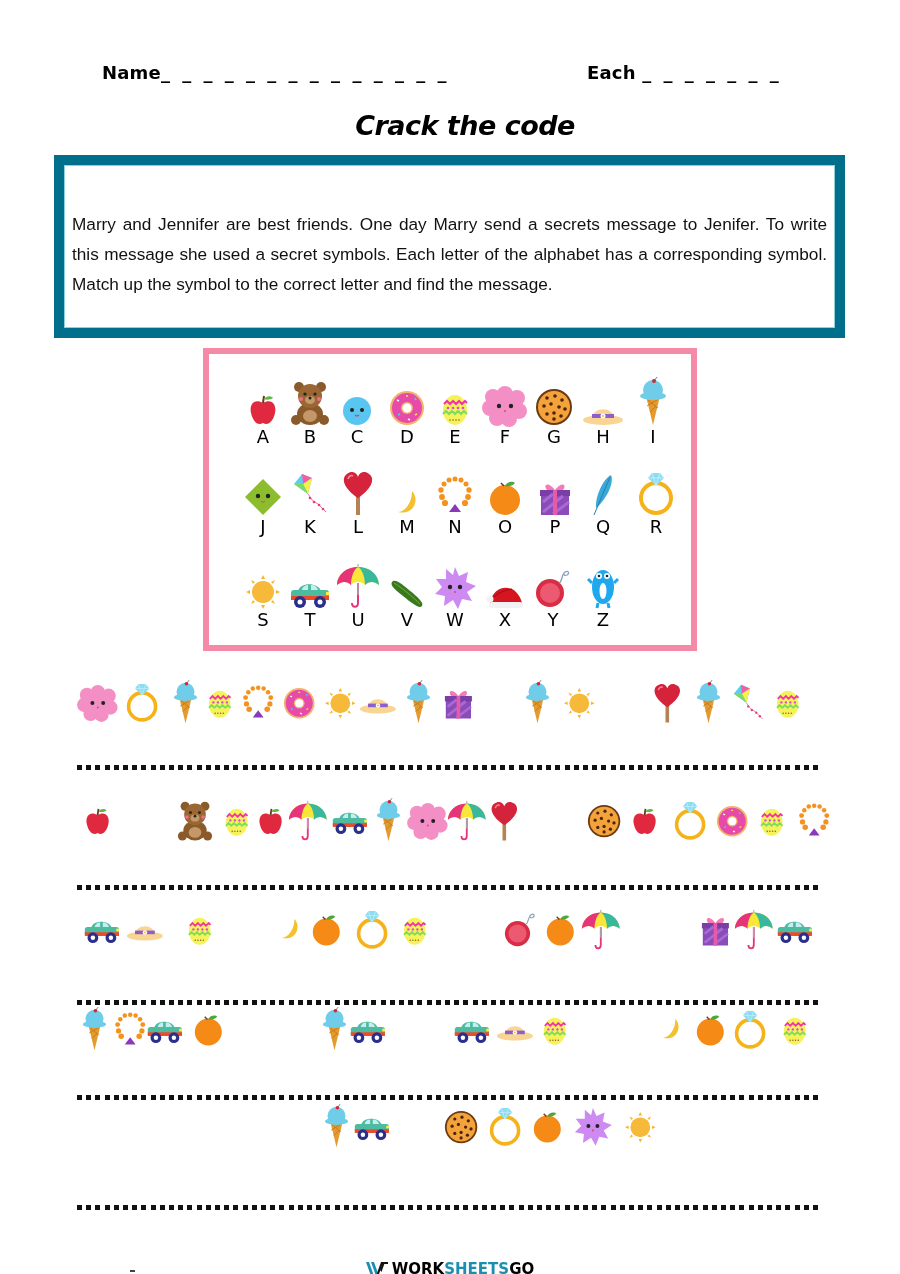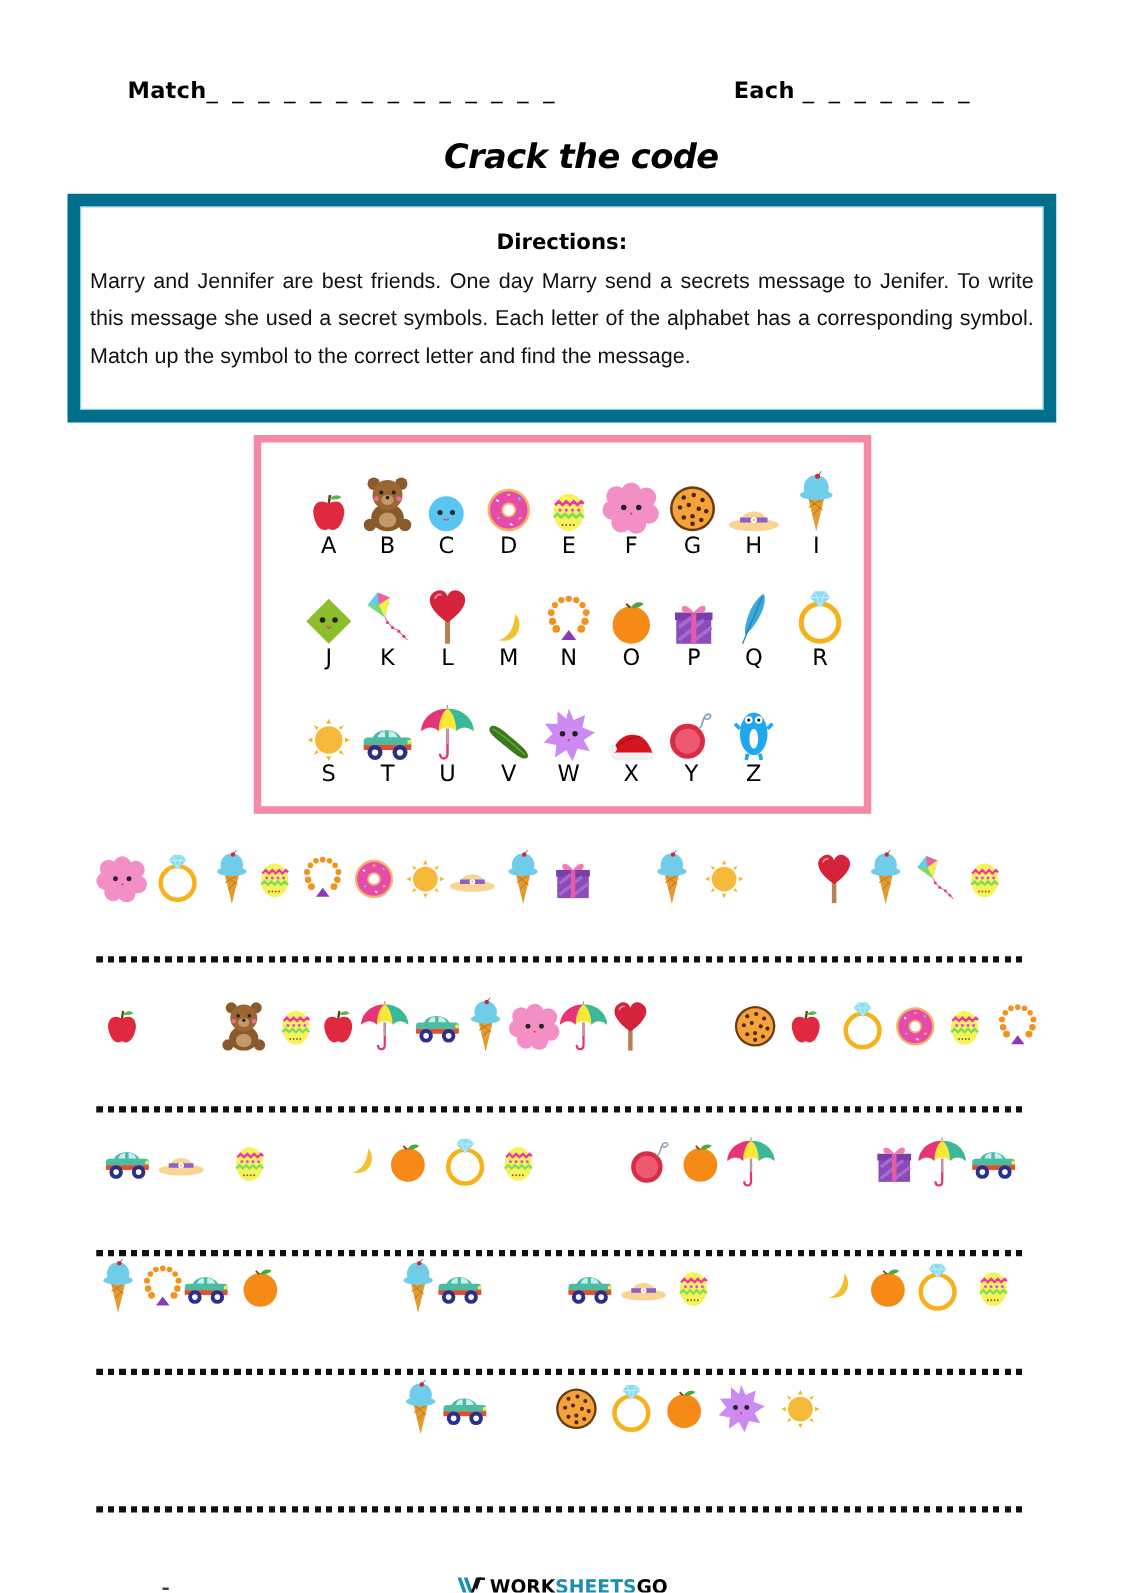--- a/index.html
+++ b/index.html
@@ -1,21 +1,21 @@
 <!DOCTYPE html>
 <html><head>
 <meta charset="utf-8">
 <style>
   * { box-sizing: border-box; margin: 0; padding: 0; }
   html, body { width: 900px; height: 1274px; background: #ffffff; overflow: hidden; }
   body { position: relative; font-family: "Liberation Sans", sans-serif; color: #000; }
 
   .header-field { position: absolute; top: 62px; font-weight: bold; font-size: 18px; letter-spacing: 0.2px; font-family: "DejaVu Sans", sans-serif; }
   .header-field .label { font-weight: bold; }
-  .header-field .blank { font-weight: normal; letter-spacing: 3px; }
+  .header-field .blank { font-weight: bold; letter-spacing: 3px; }
   #name-field { left: 102px; }
   #date-field { left: 587px; }
 
   #title { position: absolute; top: 110px; left: 0; width: 930px; text-align: center; font-size: 27px; font-weight: bold; font-style: italic; font-family: "DejaVu Sans", sans-serif; letter-spacing: -0.5px; }
 
   #directions-box { position: absolute; left: 54px; top: 155px; width: 791px; height: 183px; border: 10px solid #006f8b; box-shadow: inset 0 0 0 1px #8fd0e0; background: #fff; }
   #directions-title { position: absolute; top: 19px; left: 0; width: 100%; text-align: center; font-weight: bold; font-size: 17px; font-family: "DejaVu Sans", sans-serif; }
   #directions-text { position: absolute; top: 44px; left: 8px; right: 8px; font-size: 17.2px; line-height: 30px; text-align: justify; font-family: "Liberation Sans", sans-serif; color: #111; }
 
   #key-box { position: absolute; left: 203px; top: 348px; width: 494px; height: 303px; border: 6px solid #f58aa6; background: #fff; }
@@ -33,30 +33,29 @@
   #footer-logo .w { color: #000; }
   #footer-logo .s { color: #1b8fb0; }
 
   #stray-mark { position: absolute; left: 130px; top: 1270px; width: 5px; height: 2px; background: #444; }
   svg { display: block; overflow: visible; }
 </style>
 </head>
 <body>
 
 <div id="name-field" class="header-field">
-  <span class="label">Match</span><span class="blank">_ _ _ _ _ _ _ _ _ _ _ _ _ _</span>
+  <span class="label">Name</span><span class="blank">_ _ _ _ _ _ _ _ _ _ _ _ _ _</span>
 </div>
 <div id="date-field" class="header-field">
   <span class="label">Each</span>&nbsp;<span class="blank">_ _ _ _ _ _ _</span>
 </div>
 
 <div id="title">Crack the code</div>
 
 <div id="directions-box">
-  <div id="directions-title">Directions:</div>
   <div id="directions-text">Marry and Jennifer are best friends.  One day Marry send a secrets message to Jenifer. To write this message she used a secret symbols.  Each letter of the alphabet has a corresponding symbol. Match up the symbol to the correct letter and find the message.</div>
 </div>
 
 <div id="key-box">
     <div class="key-item" style="left: 30px; top: 20px;">
       <div class="sym">
         <svg width="28" height="32" viewBox="0 0 28 32">
           <path d="M14 9 C6 4 0 10 2 19 C4 28 9 32 14 29 C19 32 24 28 26 19 C28 10 22 4 14 9Z" fill="#e0293f"></path>
           <path d="M14 9 L15 2" stroke="#6b3a1a" stroke-width="2"></path>
           <path d="M15 5 C18 1 23 2 24 4 C21 6 17 6 15 5Z" fill="#5fb845"></path>

